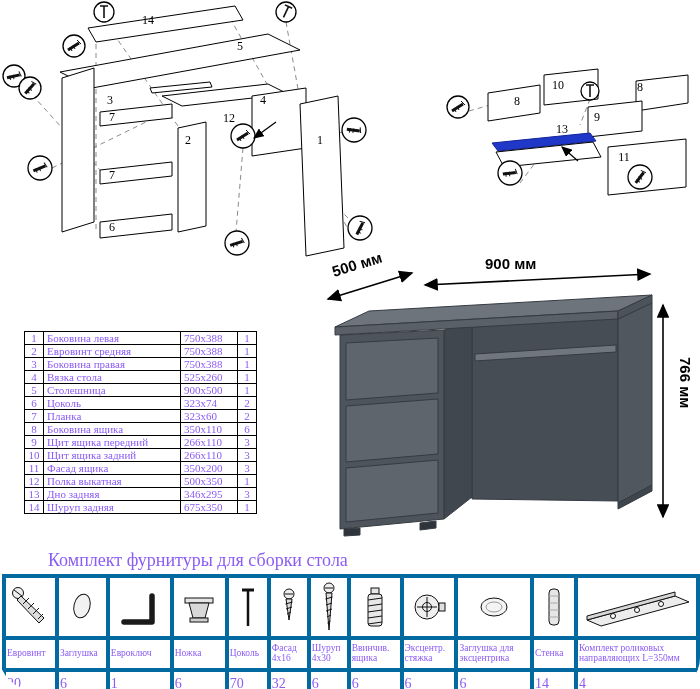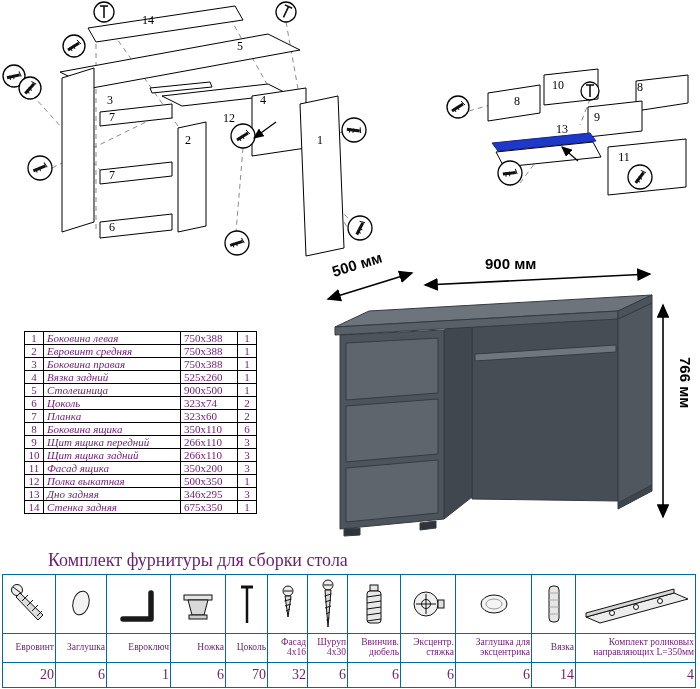--- a/index.html
+++ b/index.html
@@ -1,37 +1,37 @@
 <!DOCTYPE html>
 <html><head>
 <meta charset="utf-8">
 <style>
   html,body{margin:0;padding:0;background:#fff;}
   .canvas{position:relative;width:700px;height:689px;background:#fff;overflow:hidden;
-          font-family:"Liberation Serif",serif;color:#701a75;}
+          font-family:"Liberation Serif",serif;color:#8b5cf6;border-radius:31px;}
   svg{position:absolute;}
   .panel{fill:#fff;stroke:#000;stroke-width:1;}
   .dash{stroke:#8a8a8a;stroke-width:1;stroke-dasharray:5 4;fill:none;}
   .lbl{font:12px "Liberation Serif",serif;fill:#000;text-anchor:middle;}
   .callout{fill:#fff;stroke:#000;stroke-width:1.3;}
   .dim{font:bold 15px "Liberation Sans",sans-serif;fill:#000;}
   .dimline{stroke:#000;stroke-width:1.6;fill:none;}
 
   table{border-collapse:collapse;background:#fff;}
   #parts-table{position:absolute;left:24px;top:331px;}
   #parts-table td{border:1px solid #000;font:11px "Liberation Serif",serif;
                   padding:0 3px;height:12px;line-height:12px;white-space:nowrap;}
   #parts-table td.c{text-align:center;width:12px;}
-  #parts-table td.n{width:130px;font-style:italic;}
+  #parts-table td.n{width:130px;}
   #parts-table td.s{width:50px;}
 
   #hardware-title{position:absolute;left:0;top:550px;width:655px;
                   font:18px "Liberation Serif",serif;margin-left:48px;}
   #hardware-table{position:absolute;left:2px;top:574px;table-layout:fixed;}
-  #hardware-table td{border:1px solid #0369a1;text-align:right;vertical-align:middle;
+  #hardware-table td{border:4px solid #0369a1;text-align:left;vertical-align:middle;
                      overflow:hidden;padding:1px;}
   #hardware-table tr.icons td{height:56px;}
   #hardware-table tr.names td{height:26px;font:9.5px "Liberation Serif",serif;line-height:1.05;}
   #hardware-table tr.qty td{height:22px;font:14px "Liberation Serif",serif;}
   .ic{position:static;display:block;margin:0 auto;}
 </style>
 </head>
 <body>
 
 <div class="canvas">
@@ -195,21 +195,21 @@
           <td class="c">1</td>
         </tr>
       <tr>
           <td class="c">3</td>
           <td class="n">Боковина правая</td>
           <td class="s">750x388</td>
           <td class="c">1</td>
         </tr>
       <tr>
           <td class="c">4</td>
-          <td class="n">Вязка задний</td>
+          <td class="n">Вязка стола</td>
           <td class="s">525x260</td>
           <td class="c">1</td>
         </tr>
       <tr>
           <td class="c">5</td>
           <td class="n">Столешница</td>
           <td class="s">900x500</td>
           <td class="c">1</td>
         </tr>
       <tr>
@@ -255,21 +255,21 @@
           <td class="c">1</td>
         </tr>
       <tr>
           <td class="c">13</td>
           <td class="n">Дно задняя</td>
           <td class="s">346x295</td>
           <td class="c">3</td>
         </tr>
       <tr>
           <td class="c">14</td>
-          <td class="n">Стенка задняя</td>
+          <td class="n">Шуруп задняя</td>
           <td class="s">675x350</td>
           <td class="c">1</td>
         </tr>
     </tbody>
   </table>
 
   <div id="hardware-title">Комплект фурнитуры для сборки стола</div>
 
   <table id="hardware-table">
     <colgroup>
@@ -390,24 +390,24 @@
         </td>
       </tr>
       <tr class="names">
         <td>Евровинт</td>
         <td>Заглушка</td>
         <td>Евроключ</td>
         <td>Ножка</td>
         <td>Цоколь</td>
         <td>Фасад 4x16</td>
         <td>Шуруп 4x30</td>
-        <td>Ввинчив. дюбель</td>
+        <td>Ввинчив. ящика</td>
         <td>Эксцентр. стяжка</td>
         <td>Заглушка для эксцентрика</td>
-        <td>Вязка</td>
+        <td>Стенка</td>
         <td>Комплект роликовых направляющих L=350мм</td>
       </tr>
       <tr class="qty">
         <td>20</td>
         <td>6</td>
         <td>1</td>
         <td>6</td>
         <td>70</td>
         <td>32</td>
         <td>6</td>

